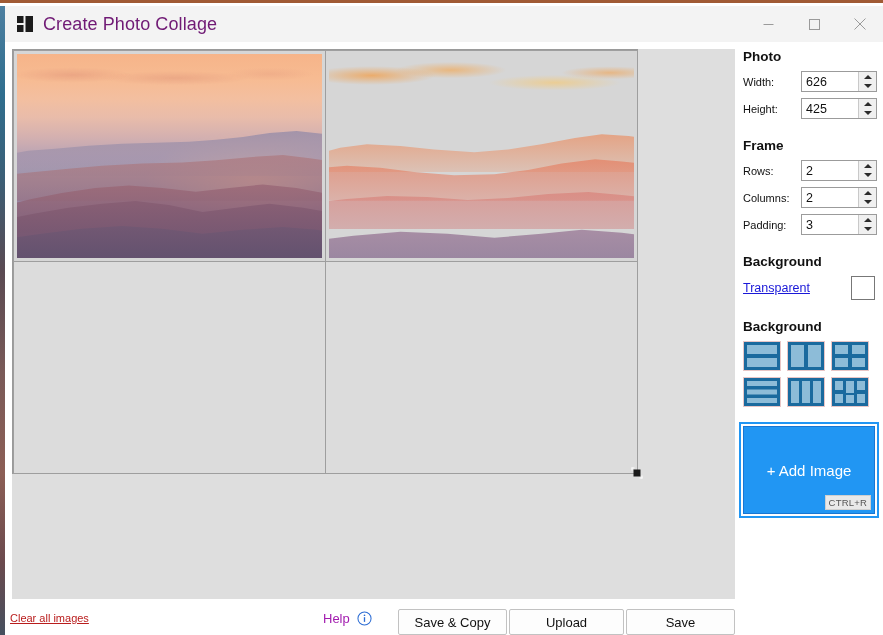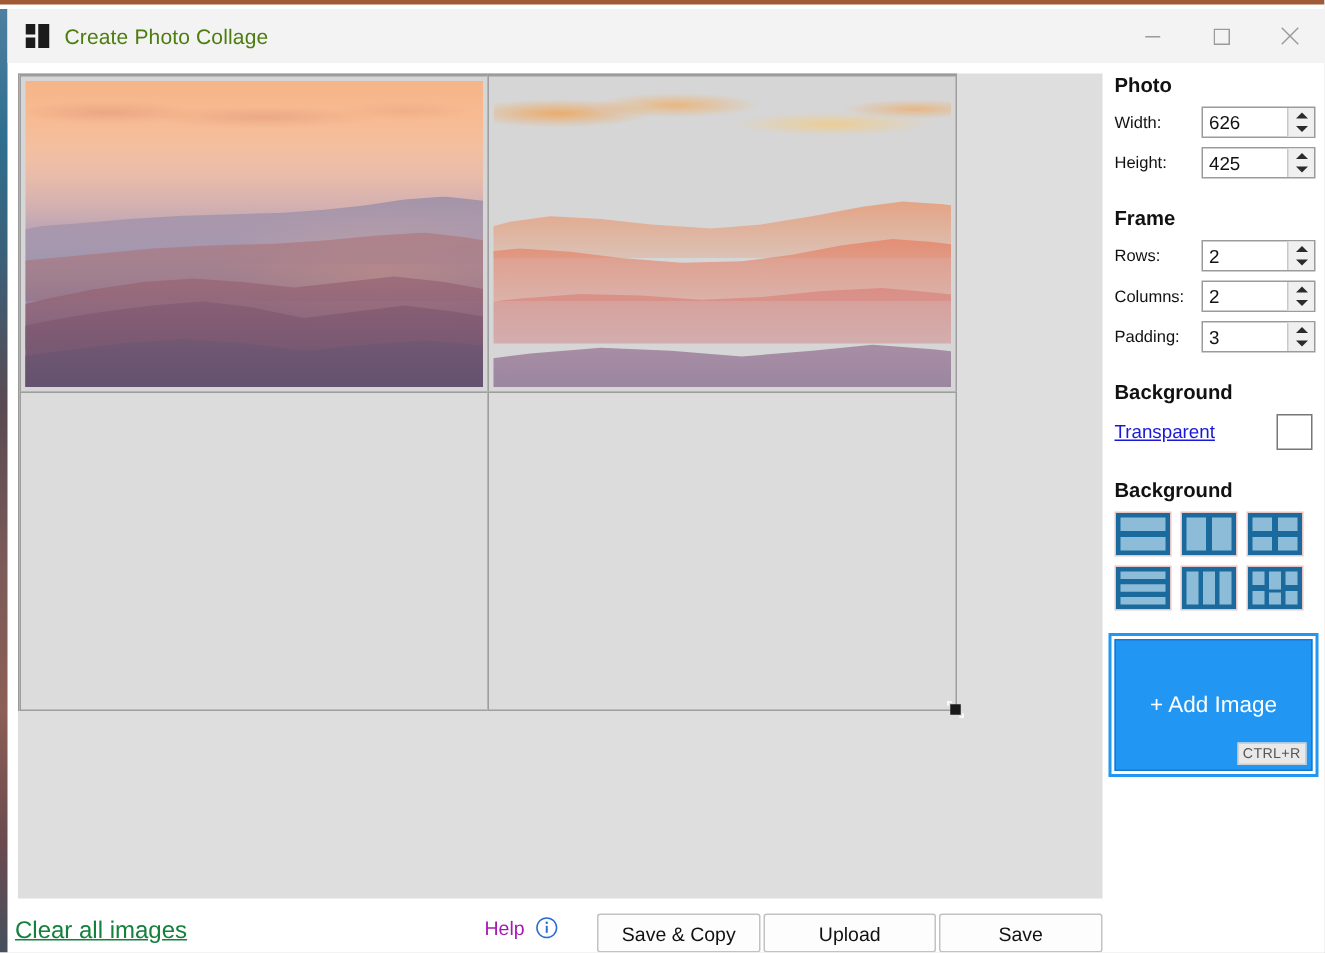--- a/index.html
+++ b/index.html
@@ -25,21 +25,21 @@
   .titlebar{
     position:absolute;left:5px;top:3px;right:0;height:36px;
     background:#f3f3f3;
     display:flex;align-items:center;
   }
   .app-icon{
     width:16px;height:16px;margin-left:12px;margin-right:10px;
     display:block;flex:none;
   }
   .title-text{
-    font-size:14px;color:#4d7c0f;letter-spacing:.1px;
+    font-size:18px;color:#701a75;letter-spacing:.1px;
     white-space:nowrap;
   }
   .win-controls{margin-left:auto;display:flex;height:36px;}
   .win-btn{
     width:46px;height:36px;display:flex;align-items:center;justify-content:center;
     color:#9a9a9a;
   }
   .win-btn svg{display:block;}
   
   .canvas{
@@ -218,21 +218,21 @@
     text-align:center;color:#fff;font-size:15px;
   }
   .add-btn .kbd{
     position:absolute;right:3px;bottom:3px;
     background:#e9e9e9;color:#555;border:1px solid #cfcfcf;
     font-size:9.5px;padding:1px 3px;letter-spacing:.2px;
   }
   
   .clear-link{
     position:absolute;left:10px;top:609px;
-    font-size:16px;color:#15803d;text-decoration:underline;cursor:pointer;
+    font-size:11px;color:#b91c1c;text-decoration:underline;cursor:pointer;
   }
   .help-wrap{
     position:absolute;left:323px;top:608px;display:flex;align-items:center;gap:7px;
   }
   .help-text{font-size:13px;color:#a21caf;}
   .info-icon{width:15px;height:15px;display:block;}
   .btn{
     position:absolute;top:606px;height:24px;
     background:#fdfdfd;border:1px solid #c2c2c2;border-radius:2px;
     font-family:"Liberation Sans", sans-serif;font-size:13px;color:#111;

